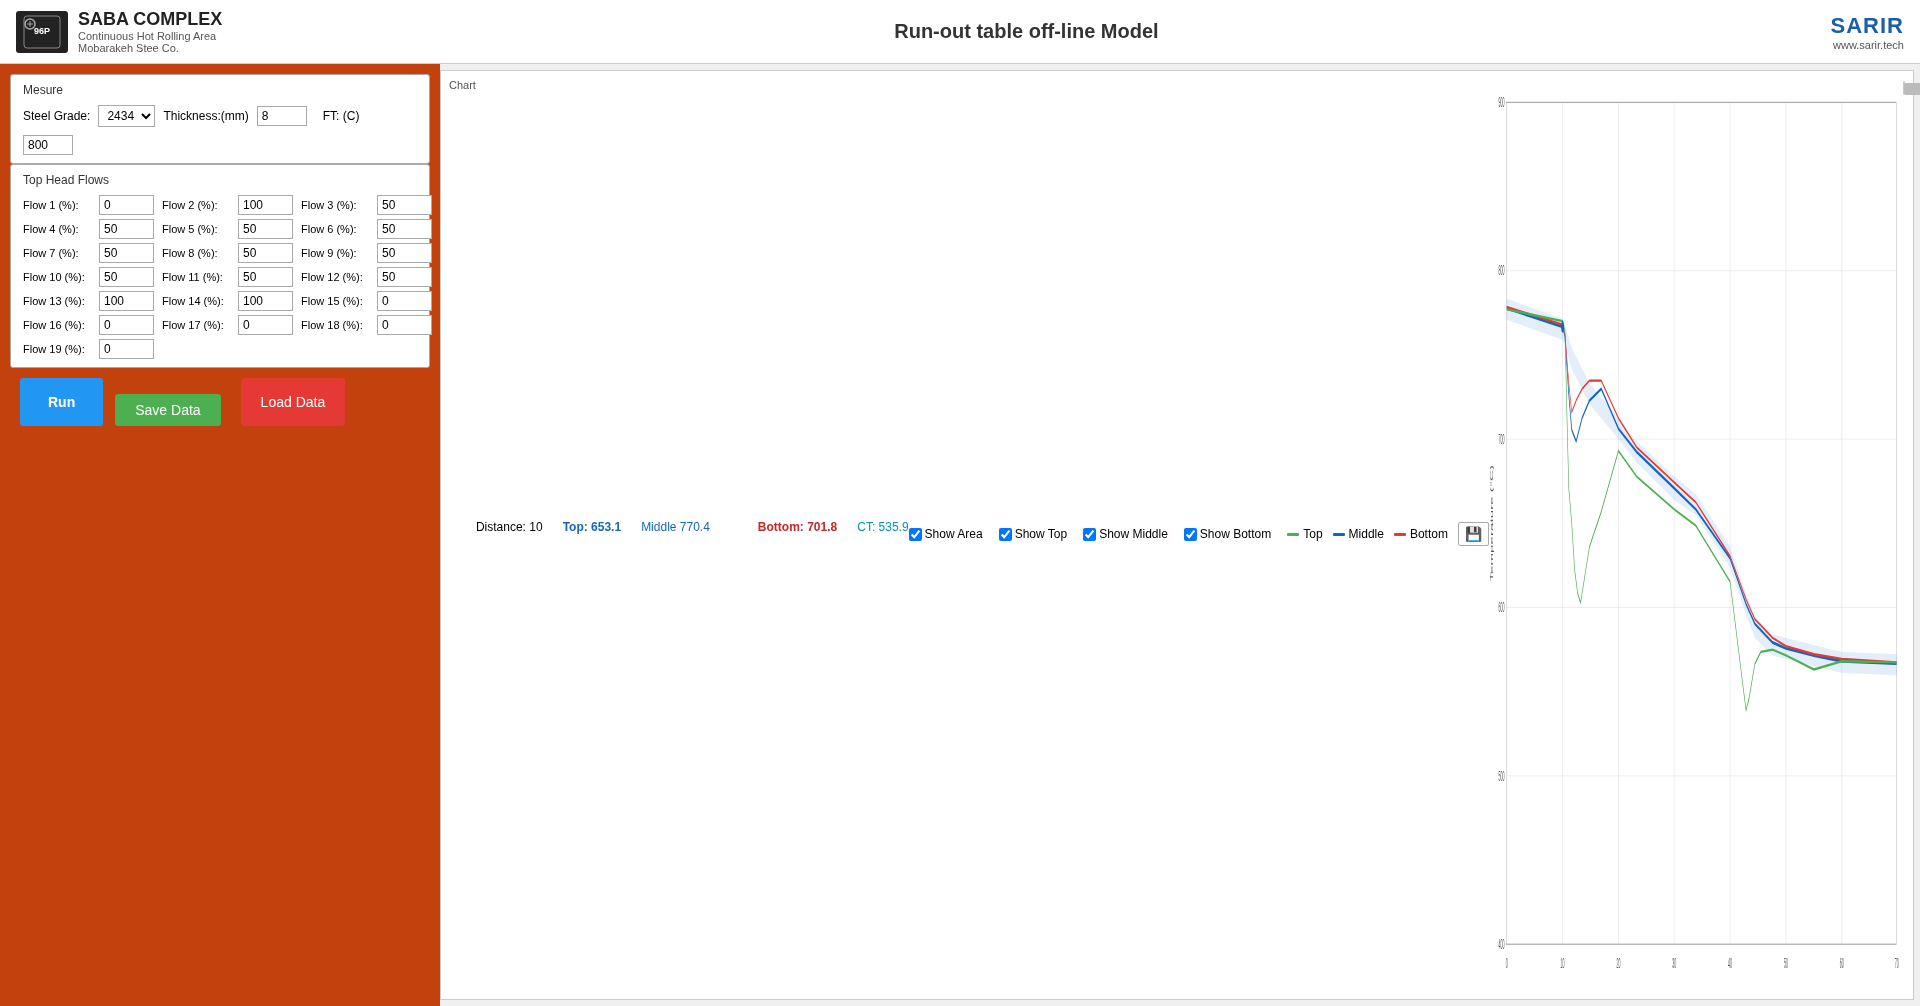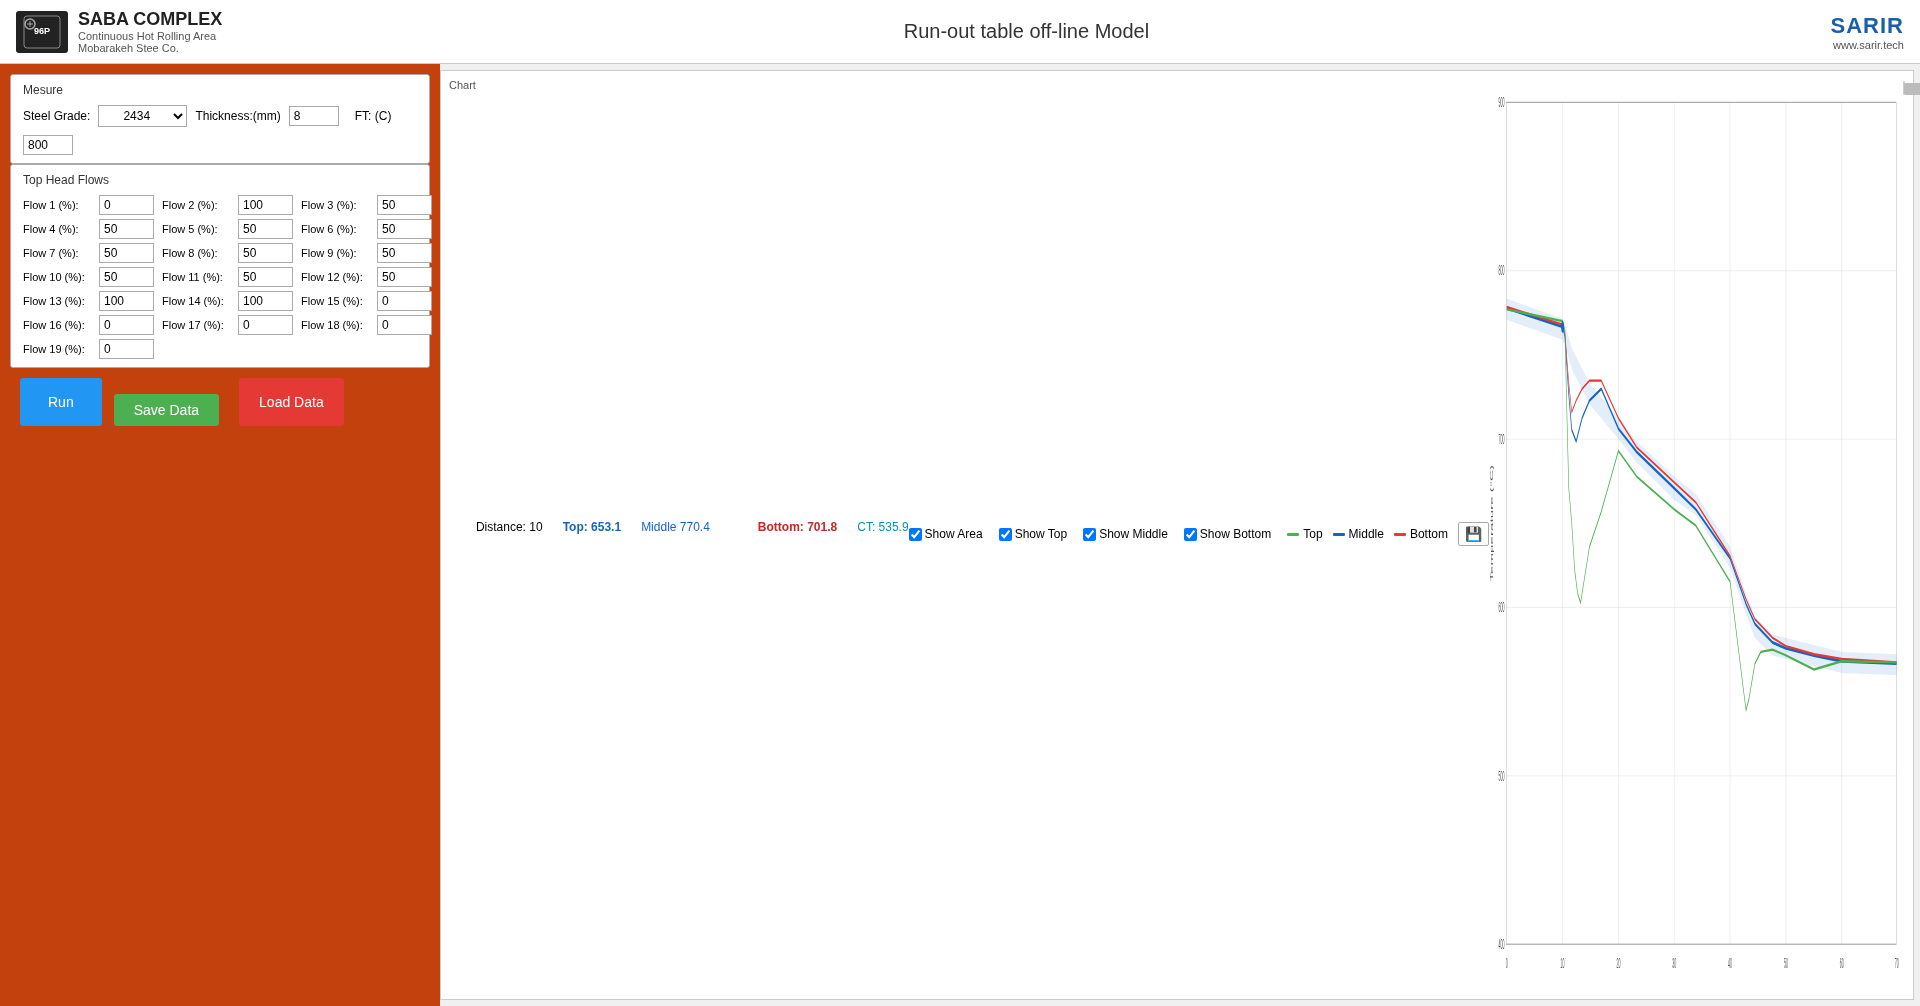--- a/index.html
+++ b/index.html
@@ -6,49 +6,49 @@
     body { font-family: Arial, sans-serif; font-size: 12px; background: #f0f0f0; display: flex; flex-direction: column; height: 1006px; overflow: hidden; }
 
     
     .header { display: flex; align-items: center; justify-content: space-between; background: white; padding: 6px 16px; border-bottom: 1px solid #ccc; height: 64px; }
     .header-logo { display: flex; align-items: center; gap: 10px; }
     .logo-box { width: 52px; height: 42px; background: #222; display: flex; align-items: center; justify-content: center; border-radius: 3px; }
     .logo-box svg { width: 40px; height: 36px; }
     .company-info { display: flex; flex-direction: column; }
     .company-name { font-size: 18px; font-weight: bold; color: #222; }
     .company-sub { font-size: 11px; color: #555; }
-    .page-title { font-size: 20px; font-weight: normal; color: #333; text-align: left; }
+    .page-title { font-size: 20px; font-weight: bold; color: #333; text-align: left; }
     .sarir-logo { text-align: right; }
     .sarir-logo .brand { font-size: 22px; font-weight: bold; color: #1a5fa8; letter-spacing: 1px; }
     .sarir-logo .url { font-size: 11px; color: #555; }
 
     
     .main-content { display: flex; flex: 1; overflow: hidden; }
 
     
     .left-panel { width: 440px; min-width: 440px; background: #c2410c; padding: 10px; display: flex; flex-direction: column; }
 
     .panel-section { background: white; border: 1px solid #aaa; padding: 8px 12px; border-radius: 3px; }
     .panel-section-title { font-size: 12px; color: #333; margin-bottom: 8px; font-weight: normal; border-bottom: none; }
 
     .mesure-row { display: flex; align-items: center; gap: 8px; flex-wrap: wrap; }
     .mesure-label { font-size: 12px; }
-    select.grade-select { font-size: 12px; padding: 2px 20px; border: 1px solid #aaa; background: white; }
+    select.grade-select { font-size: 12px; padding: 2px 4px; border: 1px solid #aaa; background: white; }
     .thickness-label { font-size: 12px; }
     input.thickness-input { width: 50px; border: 1px solid #aaa; padding: 2px 4px; font-size: 12px; }
     .ft-label { font-size: 12px; margin-left: 8px; }
     input.ft-input { width: 50px; border: 1px solid #aaa; padding: 2px 4px; font-size: 12px; }
 
     .flows-grid { display: grid; grid-template-columns: repeat(3, 1fr); gap: 4px 8px; }
     .flow-item { display: flex; align-items: center; gap: 4px; }
     .flow-label { font-size: 11px; white-space: nowrap; min-width: 72px; }
     input.flow-input { width: 55px; border: 1px solid #aaa; padding: 2px 4px; font-size: 12px; }
 
     .button-row { display: flex; gap: 12px; margin-top: 10px; padding-left: 10px; }
-    .btn-run { background: #2196F3; color: white; border: none; padding: 4px 28px; font-size: 14px; cursor: pointer; border-radius: 3px; font-weight: normal; }
+    .btn-run { background: #2196F3; color: white; border: none; padding: 4px 28px; font-size: 14px; cursor: pointer; border-radius: 3px; font-weight: bold; }
     .btn-save { background: #4CAF50; color: white; border: none; padding: 8px 20px; font-size: 14px; cursor: pointer; border-radius: 3px; margin-top: 16px; }
     .btn-load { background: #e53935; color: white; border: none; padding: 0 20px; font-size: 14px; cursor: pointer; border-radius: 3px; margin-left: 8px; }
 
     
     .chart-panel { flex: 1; background: white; border: 1px solid #ccc; margin: 6px 6px 6px 0; padding: 8px; display: flex; }
     .chart-title { font-size: 11px; color: #555; margin-bottom: 4px; }
 
     .chart-info-bar { display: flex; align-items: center; gap: 20px; font-size: 12px; margin-bottom: 16px; }
     .info-top { color: #1565c0; font-weight: bold; }
     .info-middle { color: #1565c0; }

